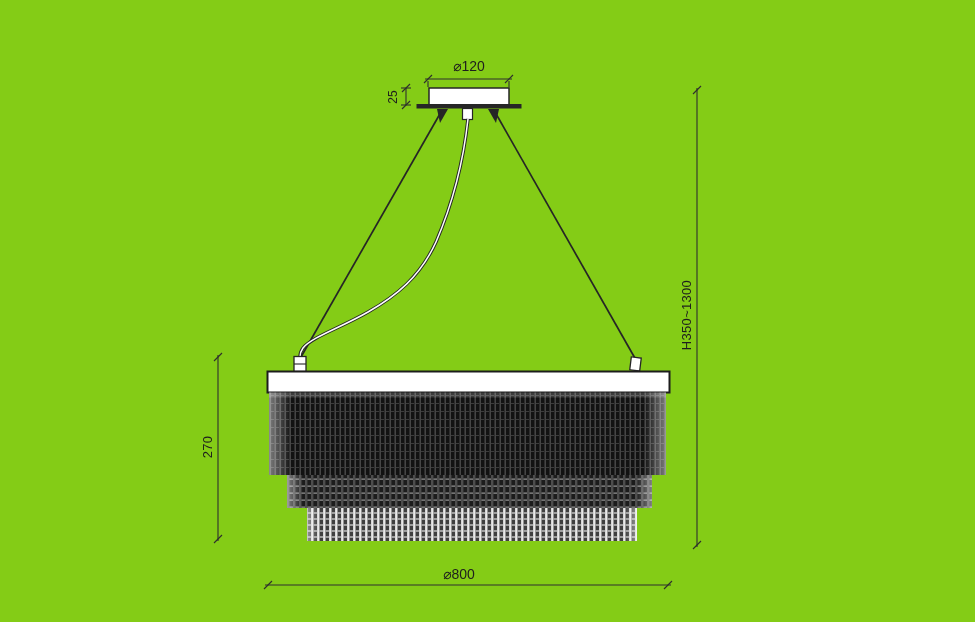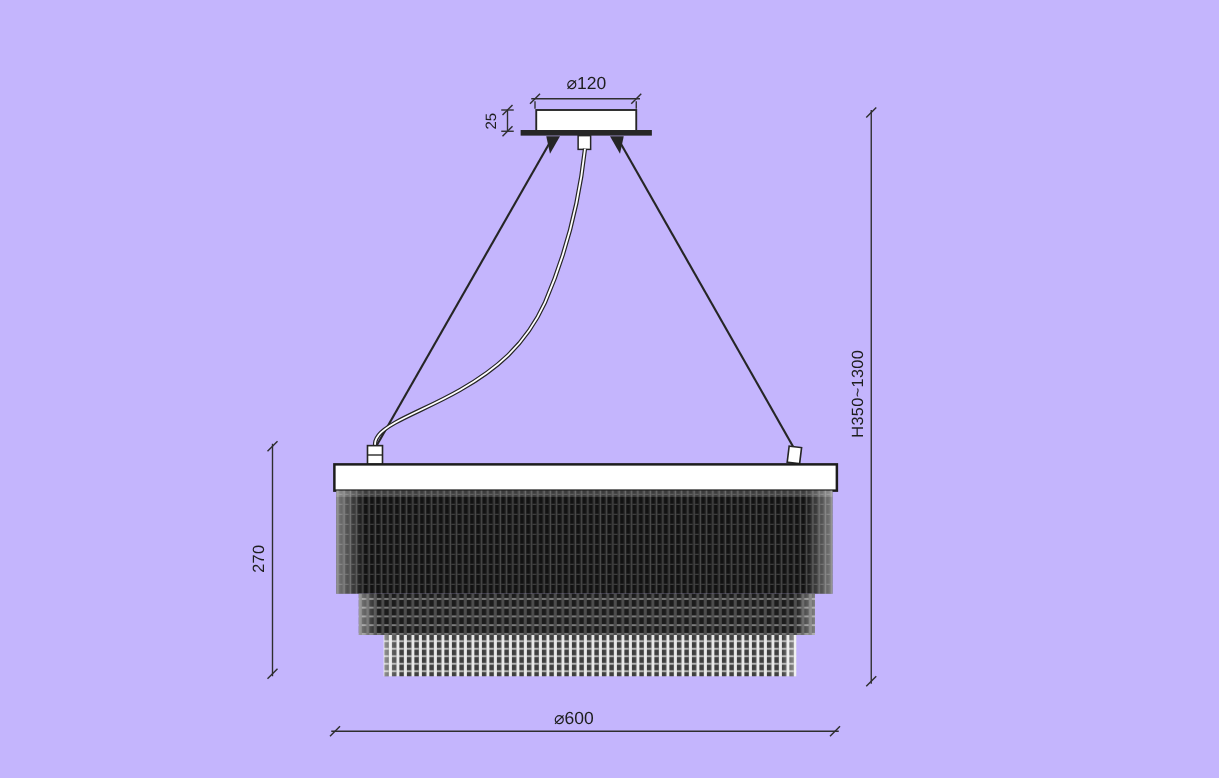--- a/index.html
+++ b/index.html
@@ -1,19 +1,19 @@
 <!DOCTYPE html>
 <html><head>
 <meta charset="utf-8">
 <style>
   html,body{margin:0;padding:0;background:#ffffff;}
   .canvas{
     position:relative;
     width:975px;height:622px;
-    background:#c4b5fd;
+    background:#84cc16;
     font-family:"Liberation Sans","DejaVu Sans",sans-serif;
     overflow:hidden;
   }
   .diagram-svg{position:absolute;left:0;top:0;}
   .dim-label{
     position:absolute;
     color:#1e1e1e;
     white-space:nowrap;
     line-height:1;
   }
@@ -133,15 +133,15 @@
   </svg>
 
   <span class="dim-label hor lbl-dia" style="left:469px;top:66px;">⌀120</span>
 
   <span class="dim-label rot lbl-small" style="left:393px;top:97px;">25</span>
 
   <span class="dim-label rot lbl-side" style="left:686px;top:315px;">H350~1300</span>
 
   <span class="dim-label rot lbl-side" style="left:207px;top:447px;">270</span>
 
-  <span class="dim-label hor lbl-dia" style="left:459px;top:574px;">⌀600</span>
+  <span class="dim-label hor lbl-dia" style="left:459px;top:574px;">⌀800</span>
 
 </div>
 
 </body></html>

